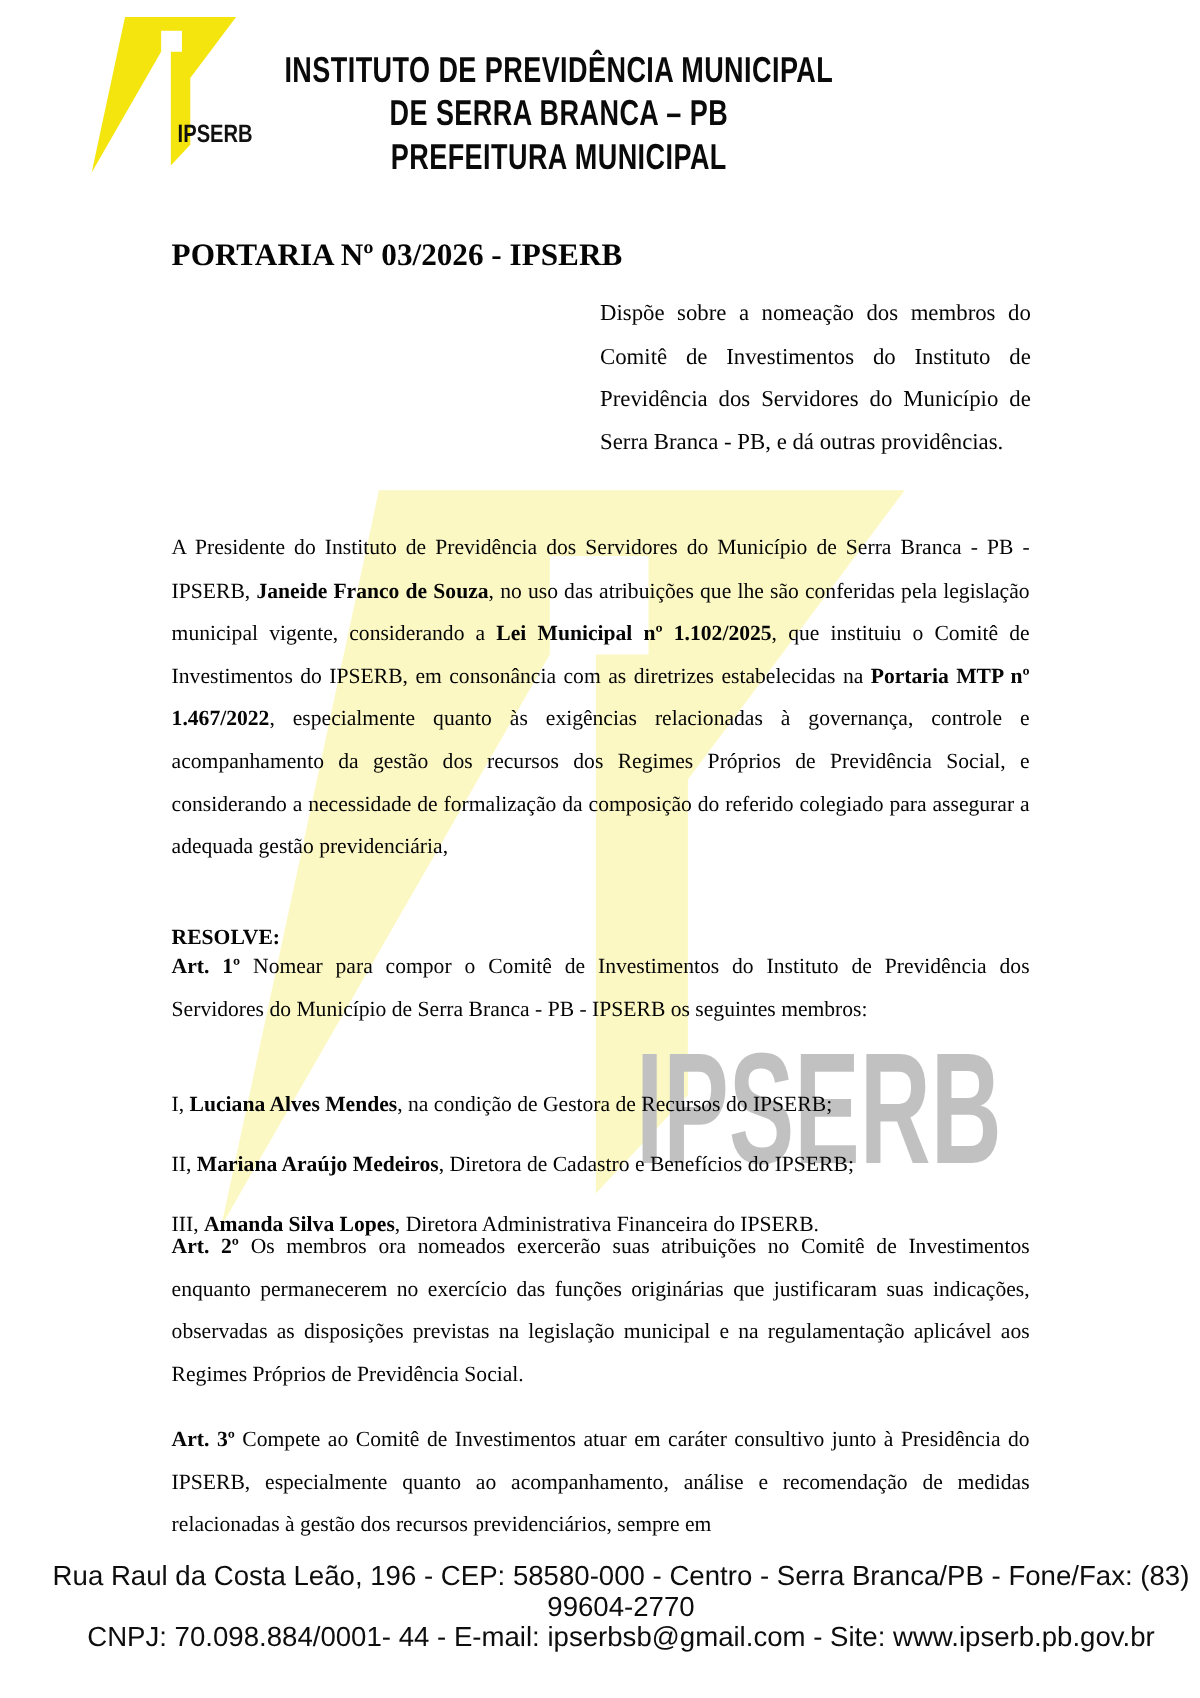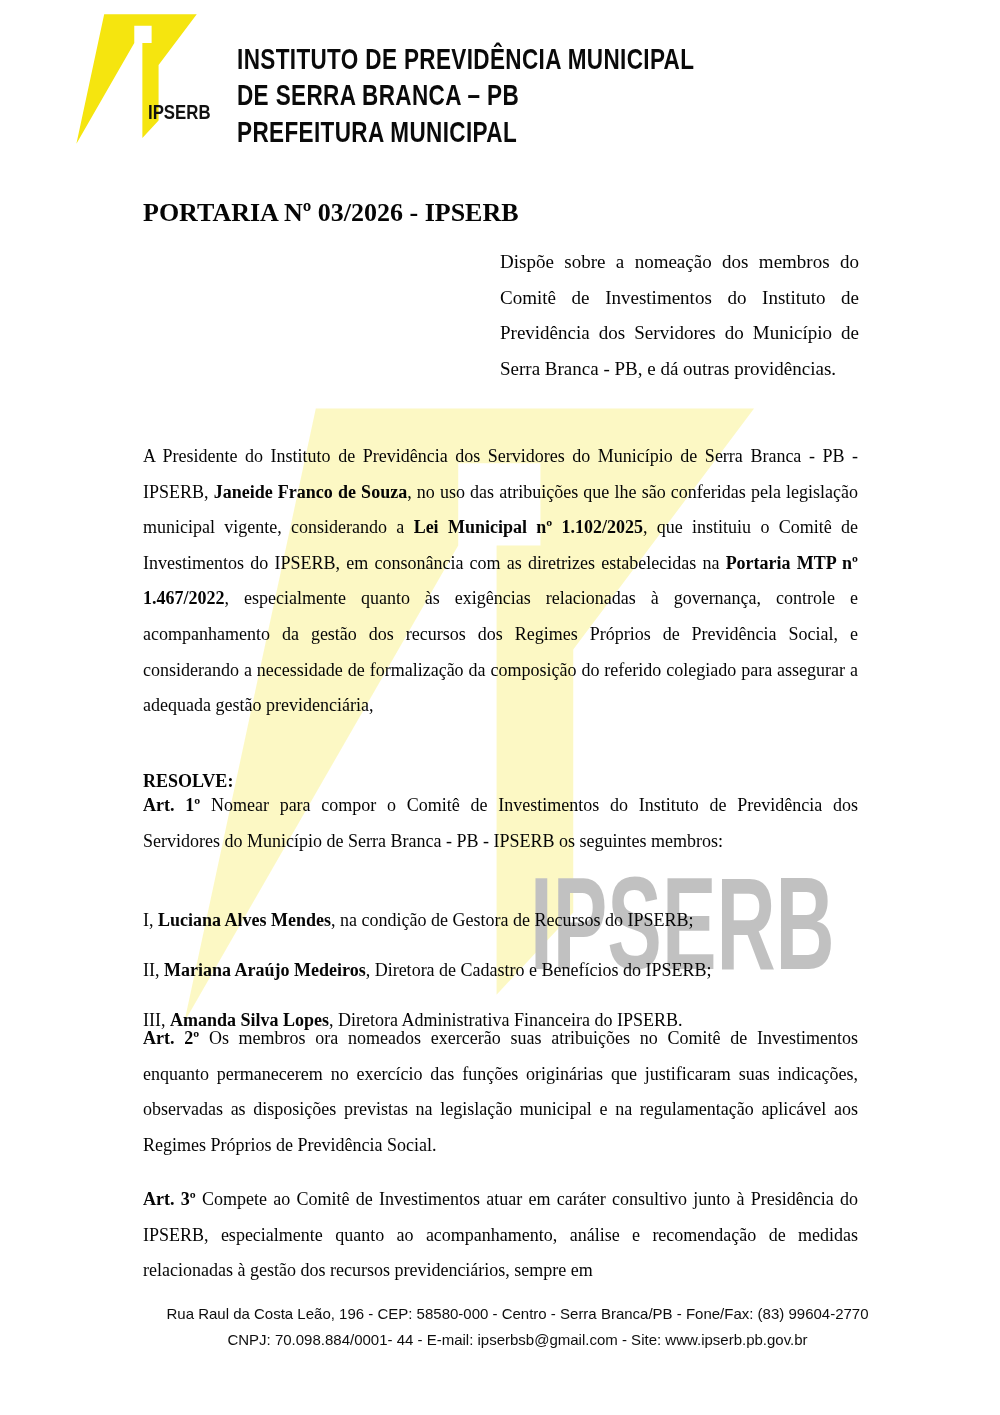--- a/index.html
+++ b/index.html
@@ -27,21 +27,21 @@
   }
   
   .logo-shape{position:absolute;left:66px;top:13px;width:162px;height:133px;}
   .logo-text{
     position:absolute;left:148px;top:100px;
     font-family:"Liberation Sans", sans-serif;
     font-weight:bold;font-size:21px;line-height:1.1;
     color:#111111;white-space:nowrap;
     transform:scaleX(0.8);transform-origin:0 0;
   }
-  .org{position:absolute;left:237px;top:41px;}
+  .org{position:absolute;left:237px;top:41px;text-align:center;}
   .org-line{
     font-family:"Liberation Sans", sans-serif;
     font-weight:bold;font-size:30px;line-height:36.4px;
     color:#0a0a0a;white-space:nowrap;
     transform:scaleX(0.75);transform-origin:0 0;
     letter-spacing:0.5px;
   }
   
   .para{
     position:absolute;left:143px;width:715px;margin:0;
@@ -57,21 +57,21 @@
   .ementa{
     position:absolute;left:500px;width:359px;top:244px;margin:0;
     font-size:19px;line-height:35.7px;font-weight:normal;
     text-align:justify;
   }
   
   .footer{
     position:absolute;left:35px;top:1301px;width:965px;
     text-align:center;
     font-family:"Liberation Sans", sans-serif;
-    font-size:15px;line-height:25.5px;color:#0d0d0d;
+    font-size:23px;line-height:25.5px;color:#0d0d0d;
   }
 </style>
 </head>
 <body>
 
 <div class="page">
 
   <div class="watermark">
     <svg class="wm-shape" viewBox="0 0 140 115" preserveAspectRatio="none">
       <path fill-rule="evenodd" d="M33,1 L113,1 L80,45 L80,93 L66,108 L66,26 L59,26 L9,113 Z M59,11 L74,11 L74,26 L59,26 Z" fill="#F5E50F"></path>

